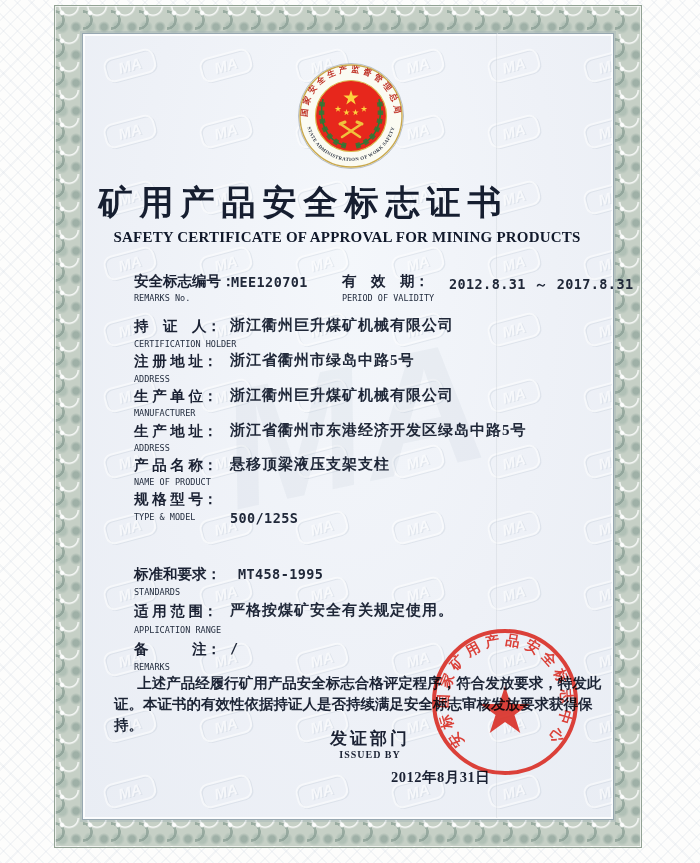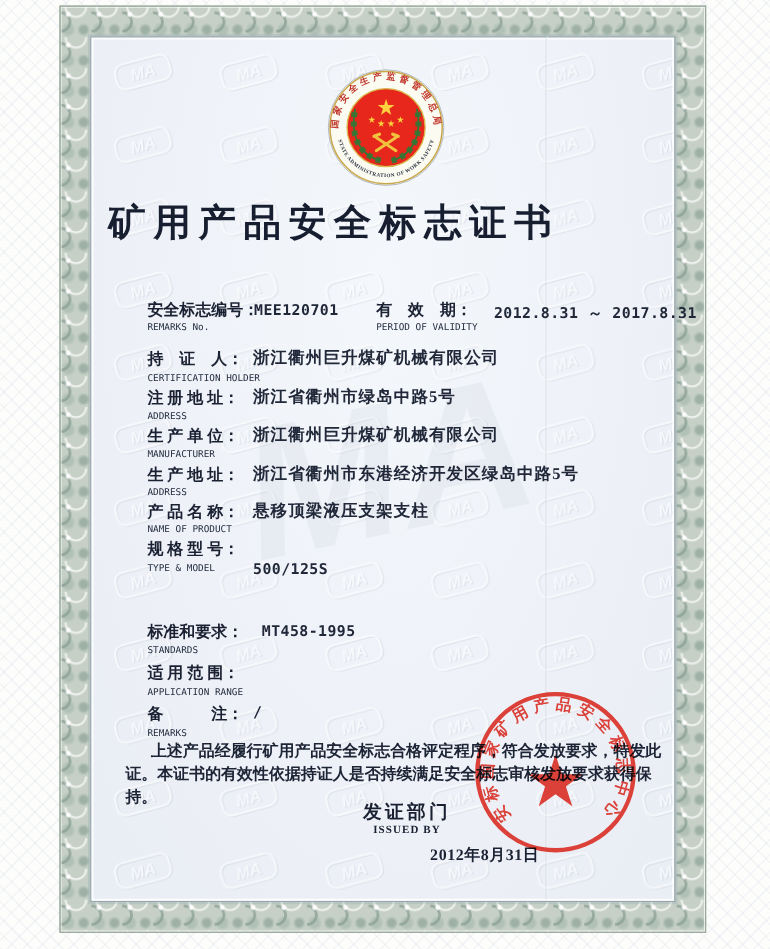--- a/index.html
+++ b/index.html
@@ -126,20 +126,21 @@
       </g>
       <text font-size="8.2" font-weight="bold" font-family="Liberation Serif, serif" fill="#bf3226" letter-spacing="3.5">
         <textPath href="#arcTop" startOffset="50%" text-anchor="middle">国家安全生产监督管理总局</textPath>
       </text>
       <text font-size="4.8" font-weight="bold" font-family="Liberation Serif, serif" fill="#2a3240" letter-spacing="0.4">
         <textPath href="#arcBottom" startOffset="50%" text-anchor="middle">STATE ADMINISTRATION OF WORK SAFETY</textPath>
       </text>
     </svg>
 
     <div class="title-zh">矿用产品安全标志证书</div>
+    <div class="title-en">SAFETY CERTIFICATE OF APPROVAL FOR MINING PRODUCTS</div>
 
     <div class="lzh" style="top:272px">安全标志编号：</div>
     <div class="len" style="top:293px">REMARKS No.</div>
     <div class="val val-mono" style="top:274px;left:231px">MEE120701</div>
 
     <div class="lzh" style="left:342px;top:272px">有　效　期：</div>
     <div class="len" style="left:342px;top:293px">PERIOD OF VALIDITY</div>
     <div class="val val-mono" style="left:449px;top:276px">2012.8.31 ～ 2017.8.31</div>
 
     <div class="lzh" style="top:317px">持　证　人：</div>
@@ -165,20 +166,21 @@
     <div class="lzh" style="top:490px">规 格 型 号：</div>
     <div class="len" style="top:512px">TYPE &amp; MODEL</div>
     <div class="val val-mono" style="top:510px">500/125S</div>
 
     <div class="lzh" style="top:565px">标准和要求：</div>
     <div class="len" style="top:587px">STANDARDS</div>
     <div class="val val-mono" style="top:566px;left:238px">MT458-1995</div>
 
     <div class="lzh" style="top:602px">适 用 范 围：</div>
     <div class="len" style="top:625px">APPLICATION RANGE</div>
+    <div class="val val-zh" style="top:601px">严格按煤矿安全有关规定使用。</div>
 
     <div class="lzh" style="top:640px">备　　　注：</div>
     <div class="len" style="top:662px">REMARKS</div>
     <div class="val val-mono" style="top:640px">/</div>
 
     <div class="statement">上述产品经履行矿用产品安全标志合格评定程序，符合发放要求，特发此证。本证书的有效性依据持证人是否持续满足安全标志审核发放要求获得保持。</div>
 
     <div class="issued-zh">发证部门</div>
     <div class="issued-en">ISSUED BY</div>
     <div class="issue-date">2012年8月31日</div>

